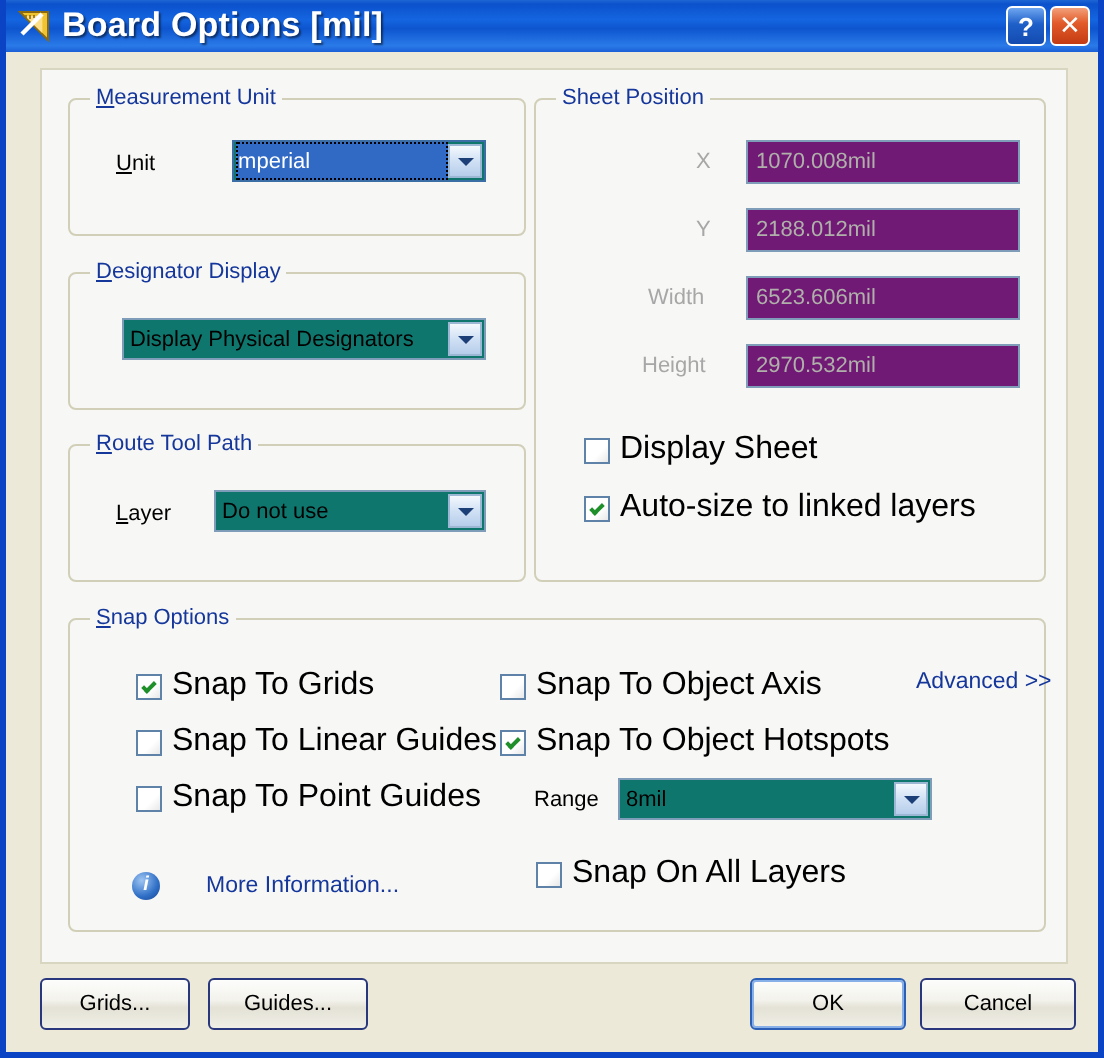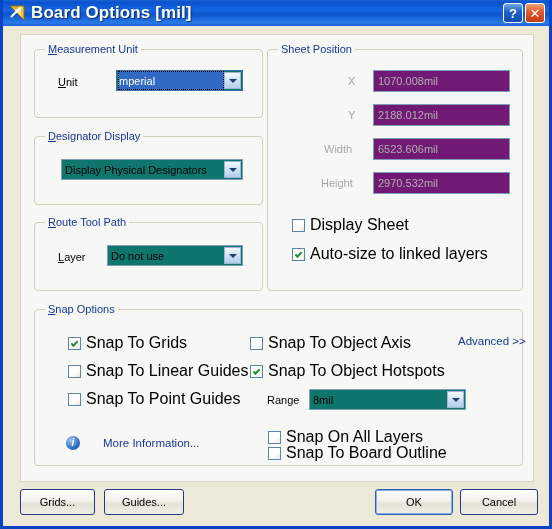--- a/index.html
+++ b/index.html
@@ -265,24 +265,20 @@
         <div class="lbl" style="position:absolute;left:232px;top:84px;">Range</div>
         <div class="combo" style="left:274px;top:79px;width:157px;">
           <div class="ctext">8mil</div>
           <div class="arrow"></div>
         </div>
 
         <div class="cb" style="left:233px;top:107px;margin-top:11px;">
           <span class="cbx"></span>
           <span class="cbl">Snap On All Layers</span>
         </div>
-        <div class="cb" style="left:233px;top:134px;">
-          <span class="cbx"></span>
-          <span class="cbl">Snap To Board Outline</span>
-        </div>
 
         <div class="link" style="left:423px;top:25px;">Advanced &gt;&gt;</div>
       </div>
 
     </div>
 
     <div class="btn" style="left:17px;top:463px;width:75px;">Grids...</div>
     <div class="btn" style="left:101px;top:463px;width:80px;text-align:right;">Guides...</div>
     <div class="btn default" style="left:372px;top:463px;width:78px;">OK</div>
     <div class="btn" style="left:457px;top:463px;width:78px;">Cancel</div>

